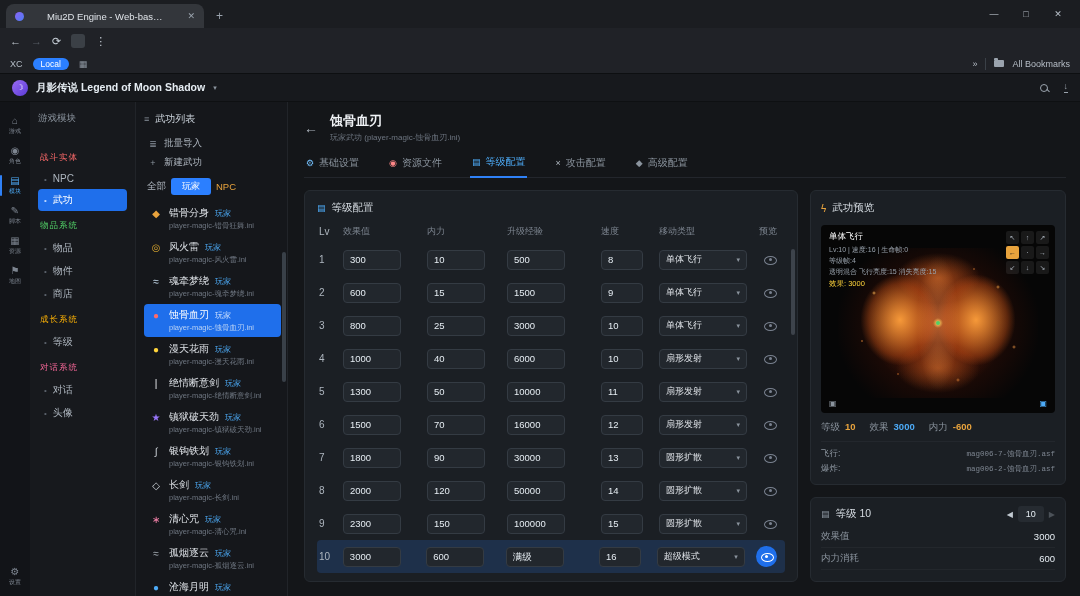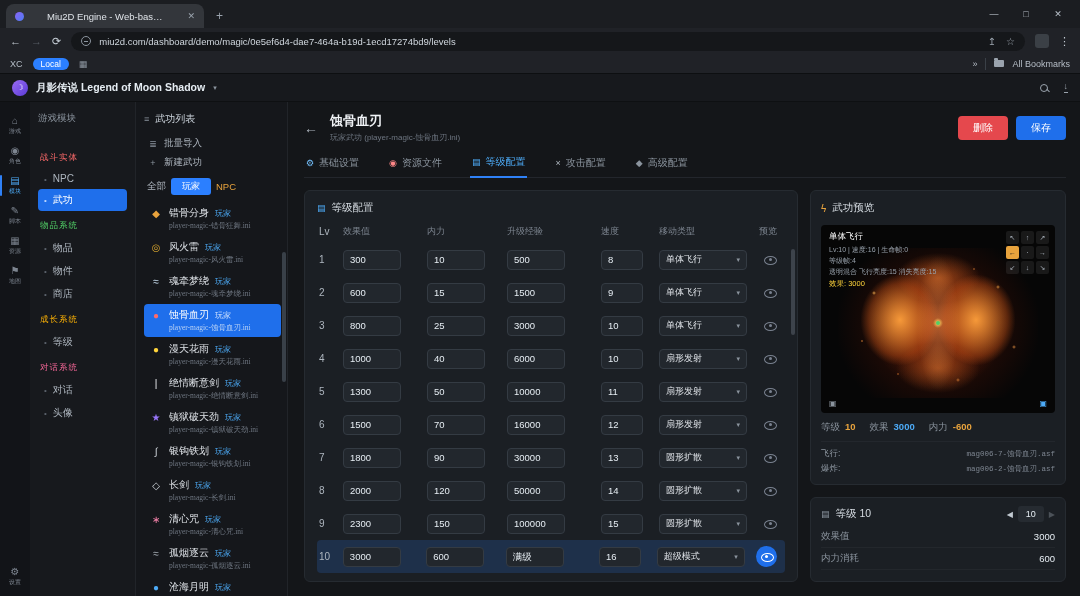--- a/index.html
+++ b/index.html
@@ -63,21 +63,21 @@
 .filters{display:flex;align-items:center;gap:5px;margin:6px 0 7px 3px}
 .f-all{font-size:9.5px;color:#aeb6bf}
 .f-player{font-size:9px;background:#2b7fff;color:#fff;padding:2px 11px;border-radius:3px}
 .f-npc{font-size:9.5px;color:#e8a33d}
 .magic-list{flex:1;overflow:hidden;display:flex;flex-direction:column;gap:1px}
 .m-item{padding:4px 5px;border-radius:4px}
 .m-line1{display:flex;align-items:center;gap:6px}
 .m-ic{width:14px;text-align:center;font-size:10px;flex-shrink:0}
 .m-name{font-size:10px;color:#dfe3e8;white-space:nowrap}
 .m-tag{font-size:8px;color:#4dabf7}
-.m-file{font-size:7.5px;color:#6e7681;font-family:Liberation Serif, serif;padding-left:20px;white-space:nowrap;overflow:hidden;text-overflow:ellipsis;margin-top:1px}
+.m-file{font-size:7.5px;color:#6e7681;font-family:Liberation Sans, sans-serif;padding-left:20px;white-space:nowrap;overflow:hidden;text-overflow:ellipsis;margin-top:1px}
 .m-item.selected{background:#1f6feb}
 .m-item.selected .m-name{color:#fff}
 .m-item.selected .m-tag{color:#cfe2ff}
 .m-item.selected .m-file{color:#b9d2f5}
 .sb2-scroll{position:absolute;right:1px;top:150px;width:4px;height:130px;background:#394048;border-radius:2px}
 
 .main{flex:1;background:#141619;padding:10px 14px 14px 16px;display:flex;flex-direction:column;overflow:hidden}
 .main-header{display:flex;align-items:center;gap:12px}
 .back{font-size:14px;color:#aeb6bf}
 .mh-title{font-size:13px;font-weight:bold;color:#f0f3f6}
@@ -179,28 +179,20 @@
   <div class="win-controls">
     <span>—</span>
     <span>□</span>
     <span>✕</span>
   </div>
 </div>
 <div class="navbar">
   <span class="nav-ic">←</span>
   <span class="nav-ic dim">→</span>
   <span class="nav-ic">⟳</span>
-  <div class="omnibox">
-    <span class="site-ic"></span>
-    <span class="omni-url">miu2d.com/dashboard/demo/magic/0e5ef6d4-dae7-464a-b19d-1ecd17274bd9/levels</span>
-    <div class="omni-right">
-      <span>↥</span>
-      <span>☆</span>
-    </div>
-  </div>
   <span class="avatar-sq"></span>
   <span class="dots">⋮</span>
 </div>
 <div class="bookmarks">
   <span>XC</span>
   <span class="bm-chip">Local</span>
   <span class="bm-grid">▦</span>
   <div class="bm-right">
     <span>»</span>
     <span class="bm-sep"></span>
@@ -387,24 +379,20 @@
     </div>
     <div class="sb2-scroll"></div>
   </div>
 
   <div class="main">
     <div class="main-header">
       <span class="back">←</span>
       <div>
         <div class="mh-title">蚀骨血刃</div>
         <div class="mh-sub">玩家武功 (player-magic-蚀骨血刃.ini)</div>
-      </div>
-      <div class="mh-actions">
-        <button class="btn btn-danger">删除</button>
-        <button class="btn btn-primary">保存</button>
       </div>
     </div>
     <div class="tabsrow">
       <div class="tab-item">
           <span class="ti" style="color: rgb(116, 192, 252);">⚙</span>
           <span>基础设置</span>
         </div>
       <div class="tab-item">
           <span class="ti" style="color: rgb(255, 135, 135);">◉</span>
           <span>资源文件</span>

